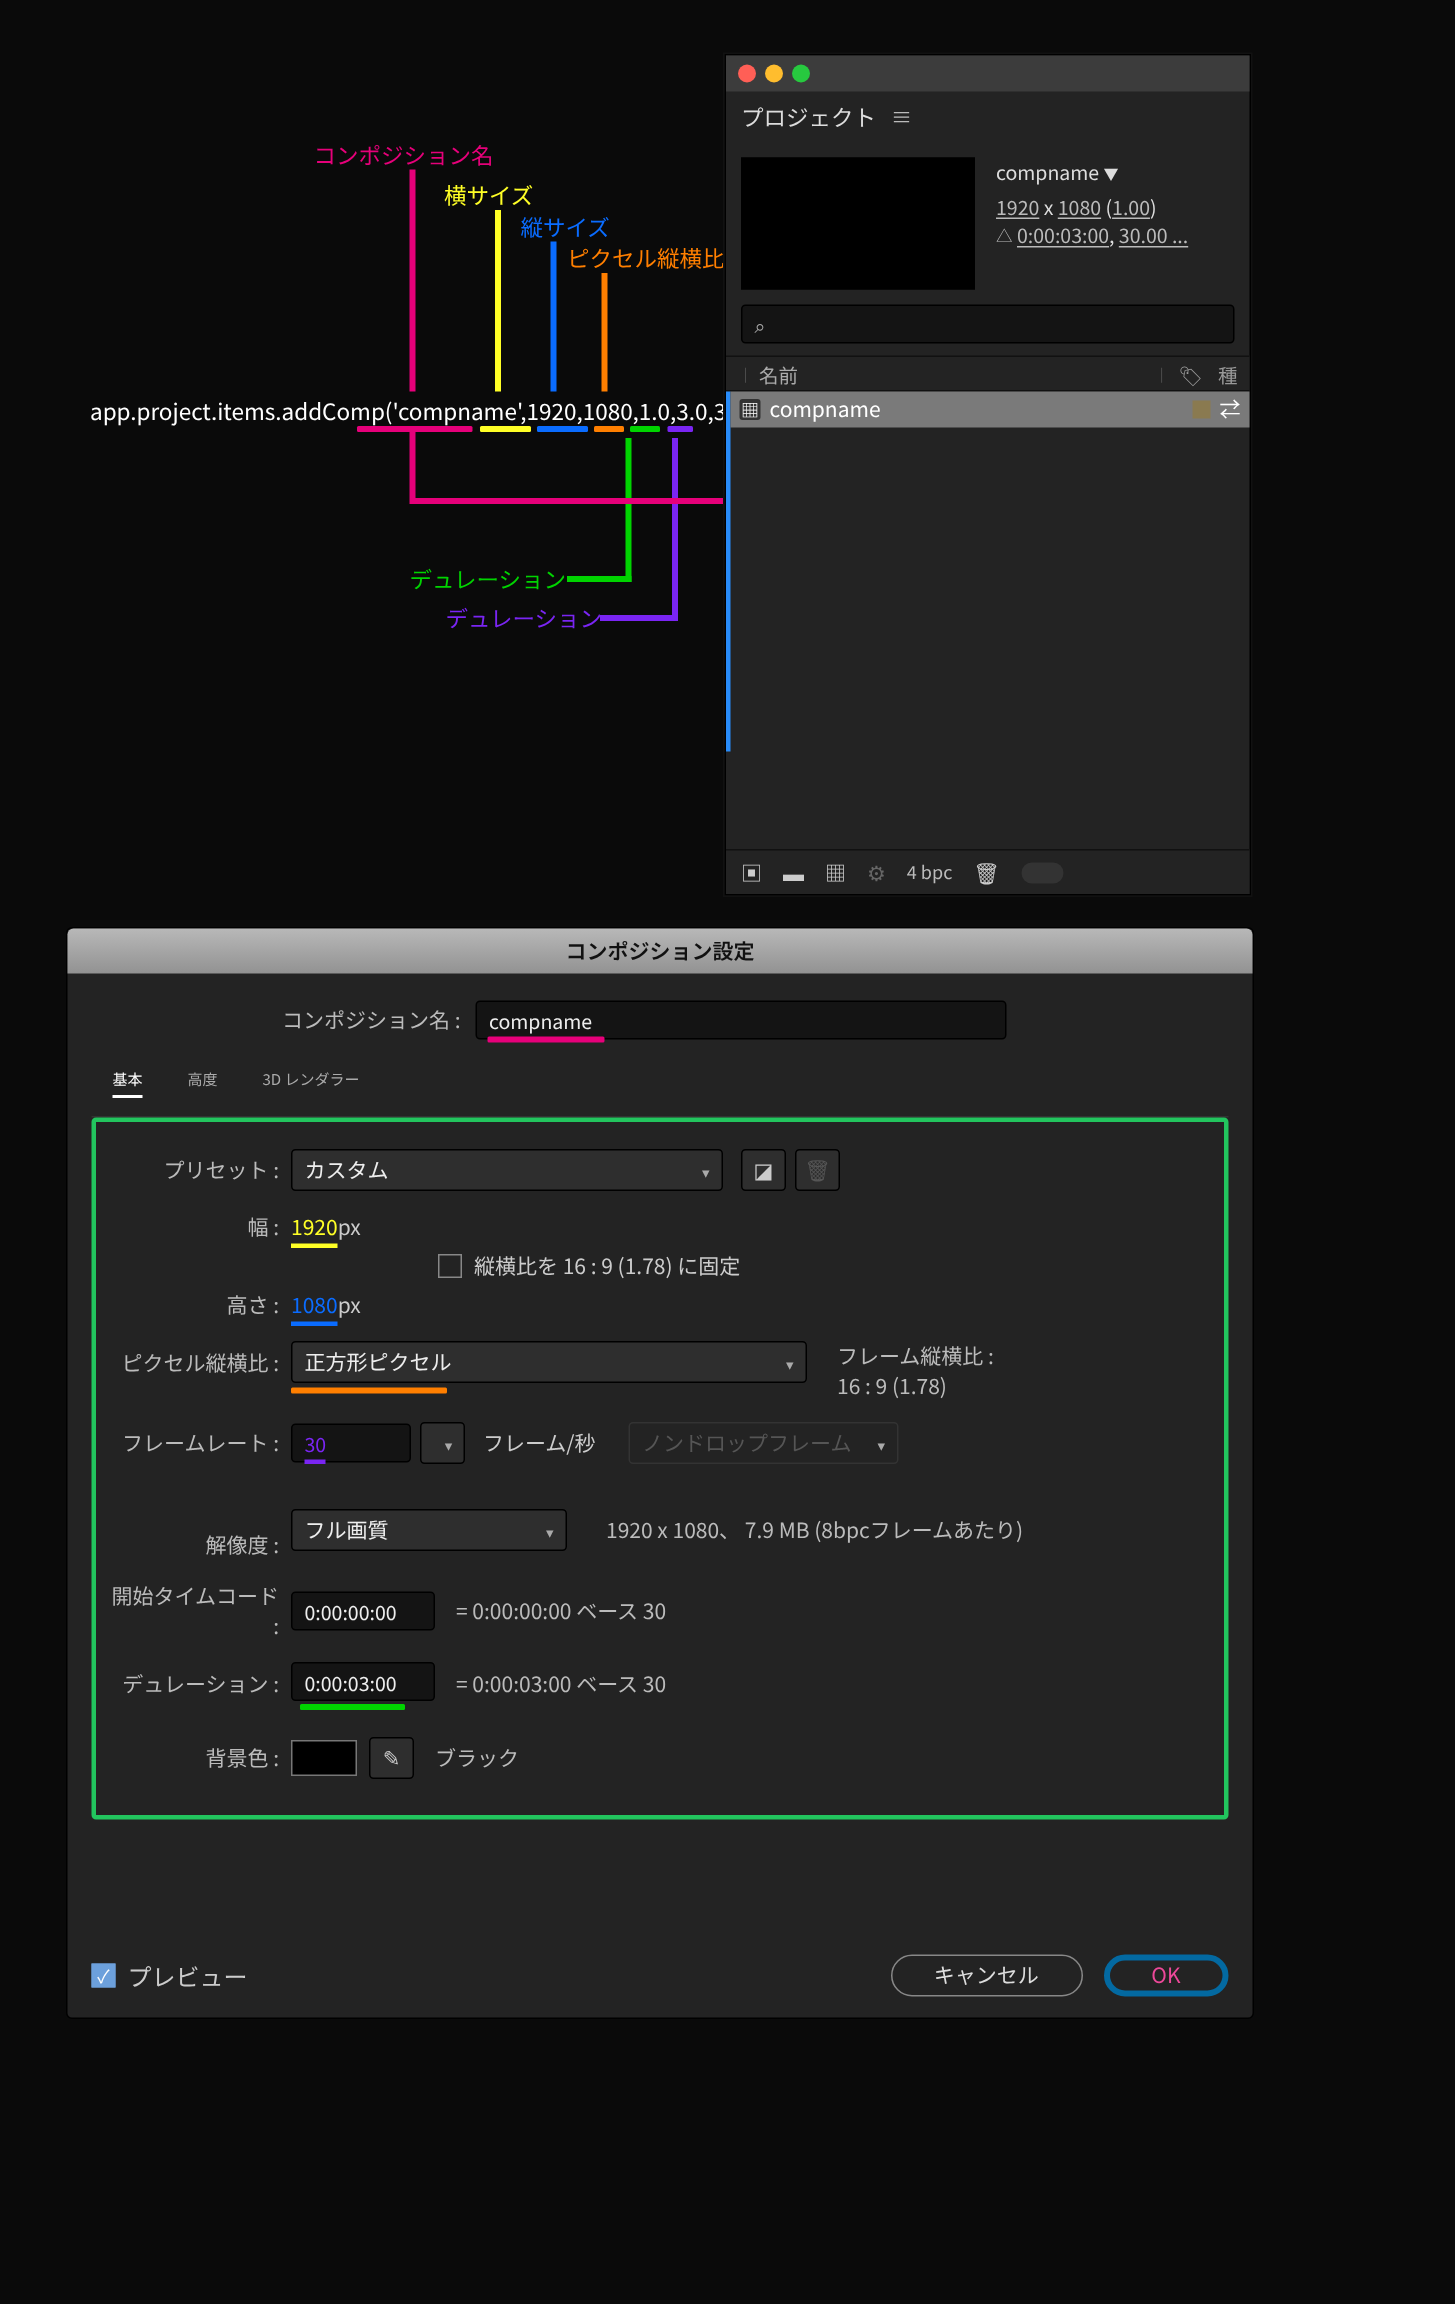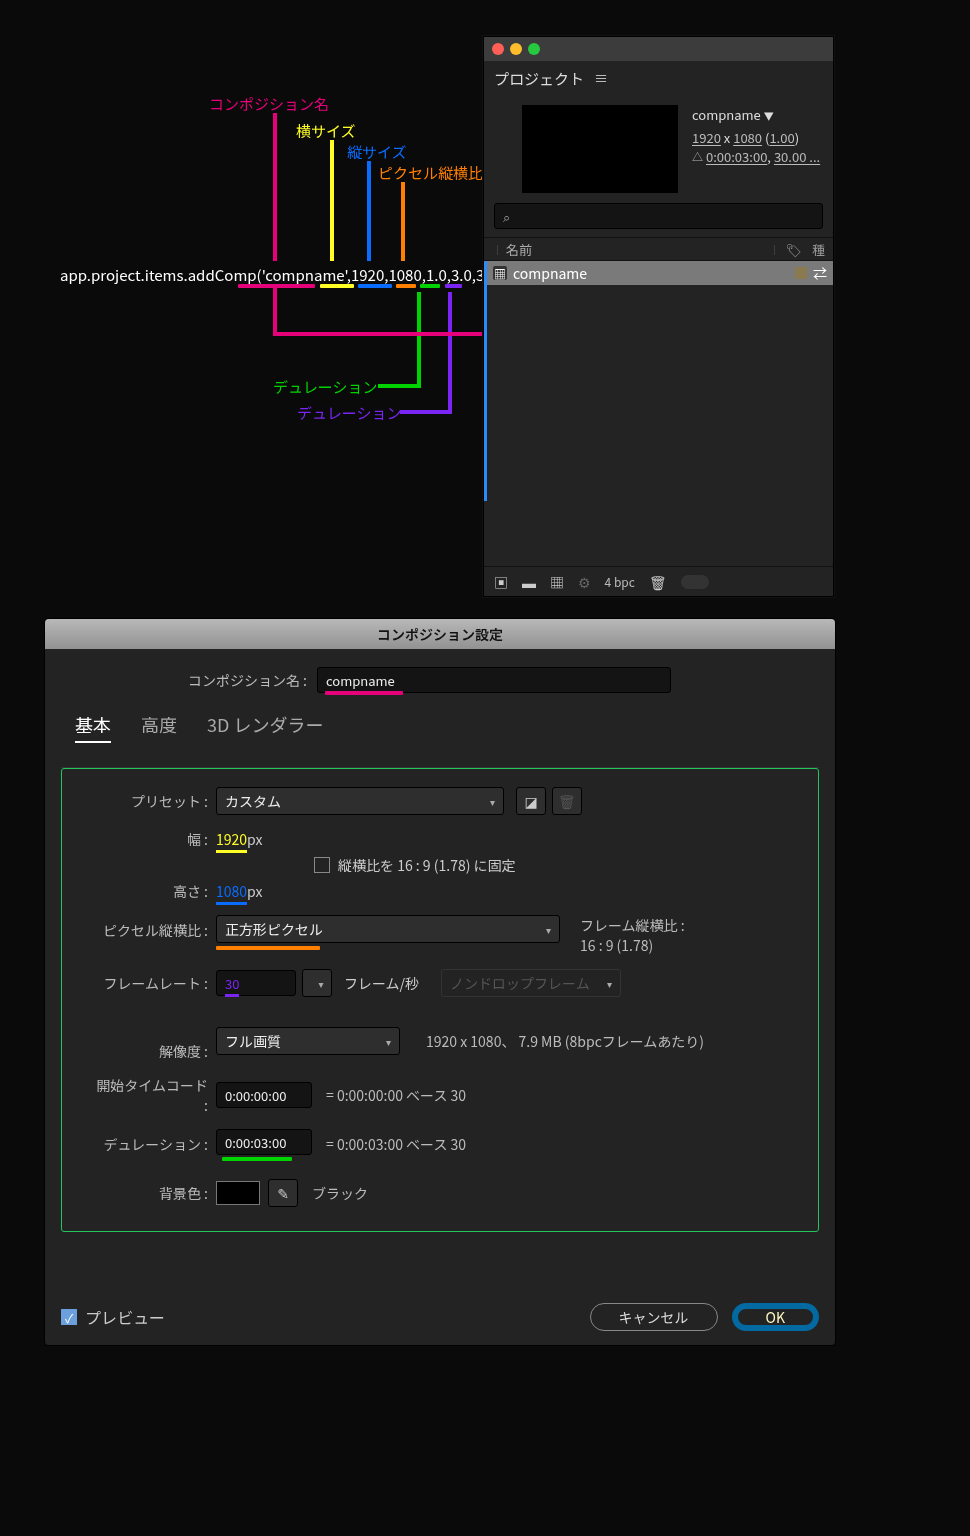--- a/index.html
+++ b/index.html
@@ -42,21 +42,21 @@
   }
   .pp-titlebar { height:24px; background:#3c3c3c; display:flex; align-items:center; padding-left:8px; gap:6px; }
   .traffic { width:12px; height:12px; border-radius:50%; }
   .tr-red   { background:#ff5f56; }
   .tr-yel   { background:#ffbd2e; }
   .tr-grn   { background:#27c93f; }
 
   .pp-tabbar { height:34px; display:flex; align-items:center; padding-left:10px; gap:10px; color:#ddd; font-size:15px; }
   .pp-tabbar .ham { font-size:14px; color:#bbb; }
 
-  .pp-meta { display:flex; padding:10px; gap:14px;margin-left:28px; }
+  .pp-meta { display:flex; padding:10px; gap:14px; }
   .comp-thumb { width:156px; height:88px; background:#000; border:1px solid #000; }
   .meta-text { font-size:13px; line-height:1.5; color:#ddd; }
   .meta-text .row1 { margin-bottom:3px; }
   .meta-text a.dim { color:#bbb; text-decoration:underline; text-underline-offset:2px; }
   .delta { color:#bbb; font-size:11px; margin-right:3px; position:relative; top:-1px;}
 
   .pp-search { margin:0 10px 8px 10px; height:26px; background:#141414; border:1px solid #000; border-radius:3px; display:flex; align-items:center; padding:0 8px; color:#aaa; font-size:13px; }
   .pp-search input { background:transparent; border:none; color:#ccc; width:100%; font-size:13px; }
 
   .pp-header { height:24px; background:#232323; display:flex; align-items:center; padding:0 8px; border-top:1px solid #111; border-bottom:1px solid #111; font-size:13px; color:#aaa; }
@@ -81,38 +81,38 @@
 
   .sd-body { padding:18px 16px 0 16px; font-size:14px; color:#ccc; }
 
   .row { display:flex; align-items:center; margin-bottom:14px; }
   .row .label { text-align:right; color:#bbb; }
 
   .input-dark { background:#141414; color:#eee; border:1px solid #000; border-radius:3px; height:26px; padding:0 8px; font-size:13px; font-family:inherit; }
   .select-dark { background:#2e2e2e; color:#eee; border:1px solid #000; border-radius:3px; height:28px; padding:0 8px; font-size:14px; display:flex; align-items:center; justify-content:space-between; }
   .select-dark .chev { color:#aaa; font-size:10px; margin-left:8px;}
 
-  .tabset { display:flex; gap:30px; padding:4px 14px 24px 14px; font-size:18px; color:#aaa; border-bottom:1px solid #333; }
+  .tabset { display:flex; gap:30px; padding:4px 14px 12px 14px; font-size:10px; color:#aaa; border-bottom:1px solid #333; }
   .tabset .tab.active { color:#fff; border-bottom:2px solid #fff; padding-bottom:4px; }
 
-  .section { border:1px solid #22c55e; border-radius:3px; padding:18px 18px 10px 32px; margin-top:0; }
+  .section { border:3px solid #22c55e; border-radius:3px; padding:18px 18px 10px 8px; margin-top:0; }
 
   .icon-btn { width:30px; height:28px; background:#2e2e2e; border:1px solid #000; border-radius:3px; display:flex; align-items:center; justify-content:center; color:#ccc; font-size:14px; }
 
   .disabled-text { color:#555; }
 
   .checkbox { width:16px; height:16px; border:1px solid #888; background:#232323; display:inline-flex; align-items:center; justify-content:center; }
   .checkbox.checked { background:#6ca0dc; border-color:#6ca0dc; color:#fff; font-size:12px; }
 
   .color-swatch-btn { width:44px; height:24px; background:#000; border:1px solid #777; }
 
   .sd-footer { position:absolute; bottom:14px; left:16px; right:16px; display:flex; align-items:center; }
   .btn { height:28px; border-radius:14px; padding:0 28px; font-size:14px; display:flex; align-items:center; justify-content:center; cursor:pointer; }
   .btn-ghost { border:1px solid #888; color:#ddd; }
-  .btn-primary { border:6px solid #0369a1; color:#fef9c3; }
+  .btn-primary { border:4px solid #0369a1; color:#ec4899; }
 
   .und { position:relative; display:inline-block; }
   .und::after { content:""; position:absolute; left:0; right:0; bottom:-4px; height:3px; background:currentColor; }
 </style>
 </head>
 <body>
 
 <div class="anno-label c-name" style="top:93px;  left:209px;">コンポジション名</div>
 <div class="anno-label c-width" style="top:120px; left:296px;">横サイズ</div>
 <div class="anno-label c-height" style="top:141px; left:347px;">縦サイズ</div>

